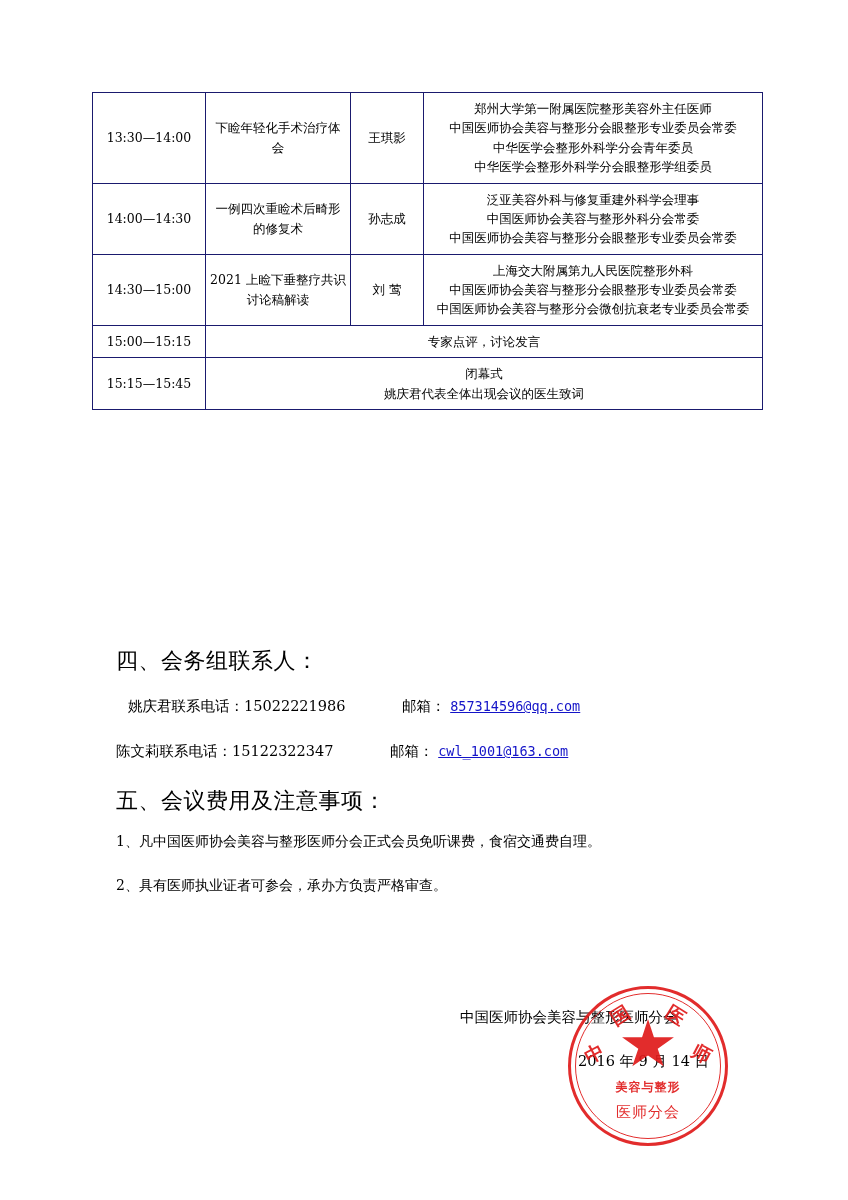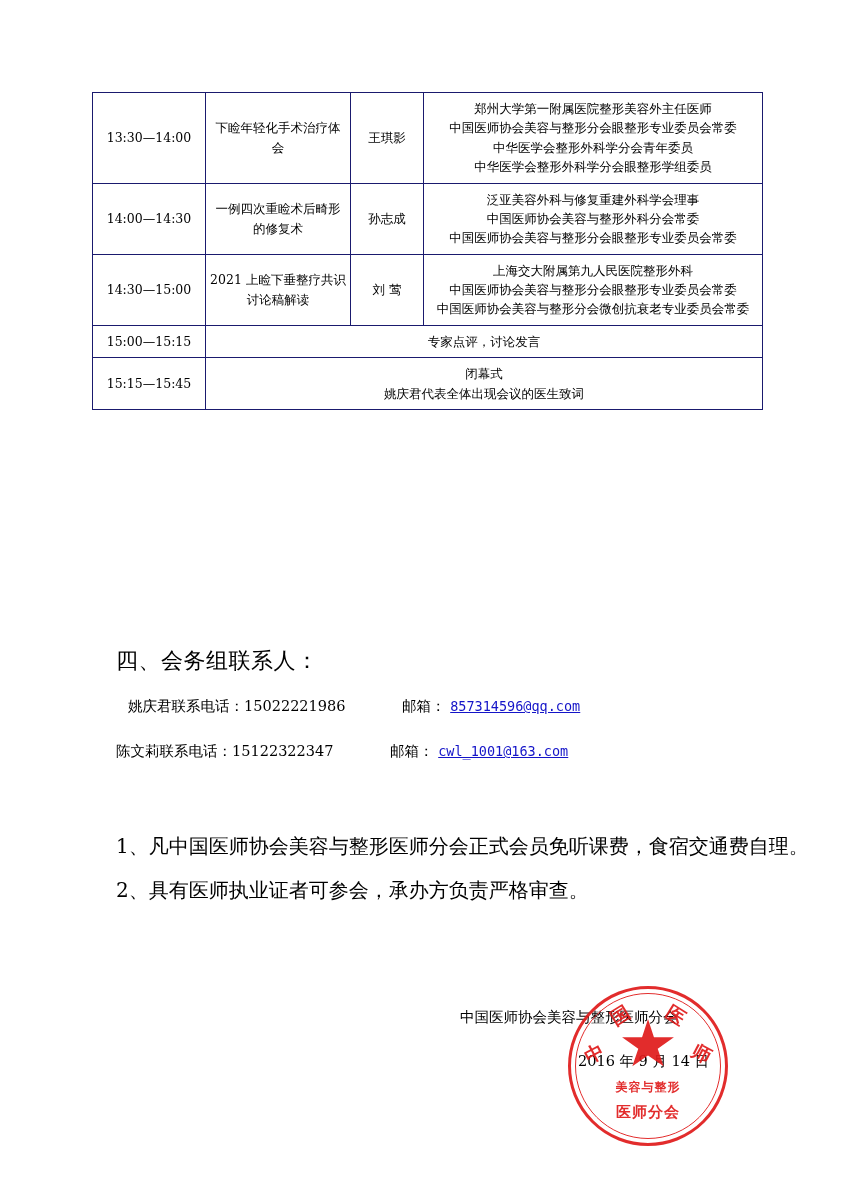--- a/index.html
+++ b/index.html
@@ -47,21 +47,21 @@
 
   .section-heading {
     position: absolute;
     font-size: 22px;
     font-weight: normal;
     font-family: "DejaVu Serif", "Liberation Serif", serif;
     letter-spacing: 0.5px;
   }
   .para {
     position: absolute;
-    font-size: 20px;
+    font-size: 14px;
     font-family: "DejaVu Serif", "Liberation Serif", serif;
   }
   .mono-link {
     font-family: "DejaVu Sans Mono", "Liberation Mono", monospace;
     font-size: 13.5px;
     color: #1414c8;
     text-decoration: underline;
   }
   .contact-row {
     position: absolute;
@@ -121,21 +121,21 @@
     font-size: 12px;
     font-weight: bold;
     letter-spacing: 1px;
   }
   .seal .line2 {
     position: absolute;
     left: 0; right: 0;
     top: 114px;
     text-align: center;
     font-size: 15px;
-    font-weight: bold;
+    font-weight: normal;
     letter-spacing: 1px;
   }
   .multiline { white-space: pre-line; }
 </style>
 </head>
 <body>
 
 <div class="page">
 
   <table class="schedule">
@@ -184,20 +184,21 @@
     <span class="mail-label">邮箱：</span>
     <span class="mono-link">857314596@qq.com</span>
   </div>
 
   <div class="contact-row" style="left:116px; top:742px;">
     <span class="label">陈文莉联系电话：15122322347</span>
     <span class="mail-label">邮箱：</span>
     <span class="mono-link">cwl_1001@163.com</span>
   </div>
 
+  <div class="section-heading" style="left:116px; top:786px;">五、会议费用及注意事项：</div>
 
   <div class="para" style="left:116px; top:833px;">1、凡中国医师协会美容与整形医师分会正式会员免听课费，食宿交通费自理。</div>
   <div class="para" style="left:116px; top:877px;">2、具有医师执业证者可参会，承办方负责严格审查。</div>
 
   <div class="sign-org">中国医师协会美容与整形医师分会</div>
   <div class="sign-date">2016 年 9 月 14 日</div>
 
   <div class="seal">
     <div class="ring-inner"></div>
     <div class="star"></div>

